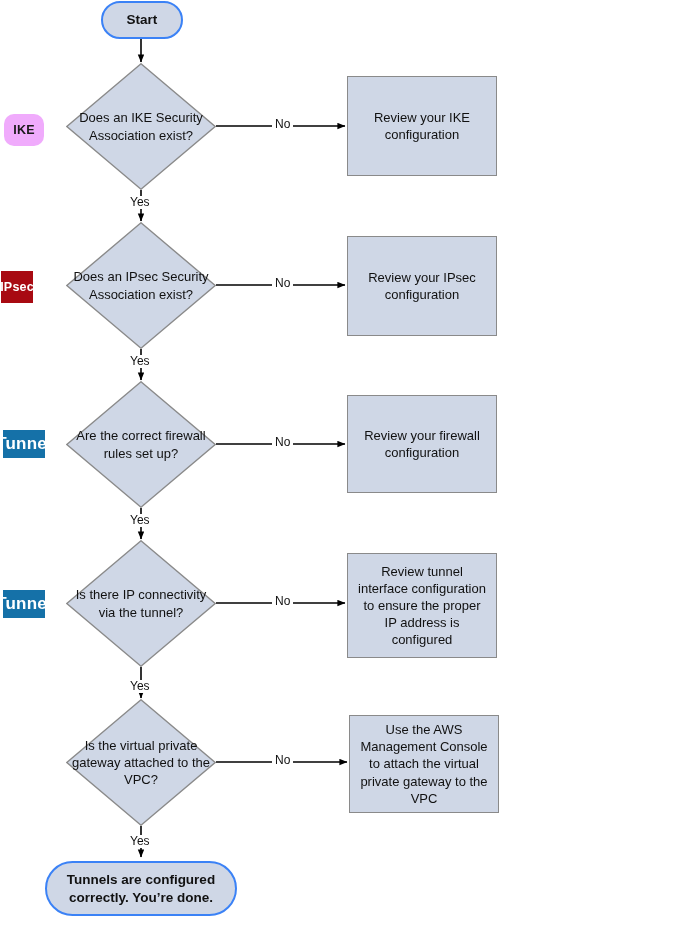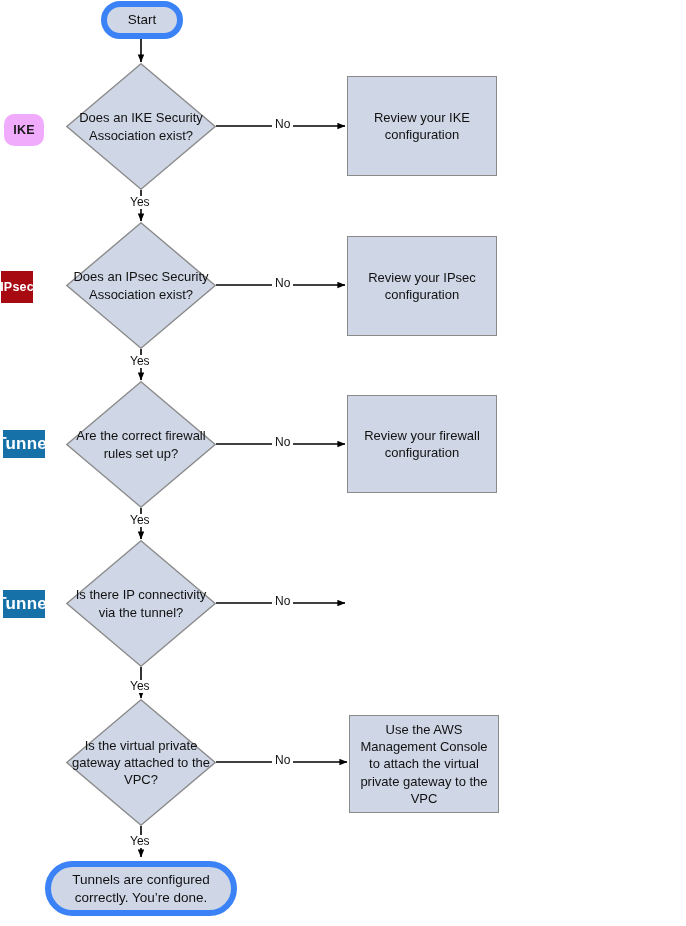--- a/index.html
+++ b/index.html
@@ -27,30 +27,31 @@
   }
 
   
   .node {
     position: absolute;
     box-sizing: border-box;
   }
 
   .terminal {
     background: #cfd7e6;
-    border: 6px solid #3b82f6;
+    border: 2px solid #3b82f6;
     border-radius: 28px;
     display: flex;
     align-items: center;
     justify-content: center;
     text-align: center;
     font-size: 13.5px;
     color: #111111;
     line-height: 1.30;
     padding: 0 10px;
+    font-weight: bold;
   }
 
   .process {
     background: #cfd7e6;
     border: 1px solid #8a8a8a;
     display: flex;
     align-items: center;
     justify-content: center;
     text-align: center;
     font-size: 13px;
@@ -212,20 +213,23 @@
   </div>
 
   <div class="node process" style="left:347px; top:236px; width:150px; height:100px;">
     <span>Review your IPsec configuration</span>
   </div>
 
   <div class="node process" style="left:347px; top:395px; width:150px; height:98px;">
     <span>Review your firewall configuration</span>
   </div>
 
+  <div class="node process" style="left:347px; top:553px; width:150px; height:105px;">
+    <span>Review tunnel interface configuration to ensure the proper IP address is configured</span>
+  </div>
 
   <div class="node process" style="left:349px; top:715px; width:150px; height:98px;">
     <span>Use the AWS Management Console to attach the virtual private gateway to the VPC</span>
   </div>
 
   <div class="node terminal" style="left:45px; top:861px; width:192px; height:55px;">
     <span>Tunnels are configured correctly. You’re done.</span>
   </div>
 
   <div class="edge-label" style="left:272px; top:118px;">No</div>

